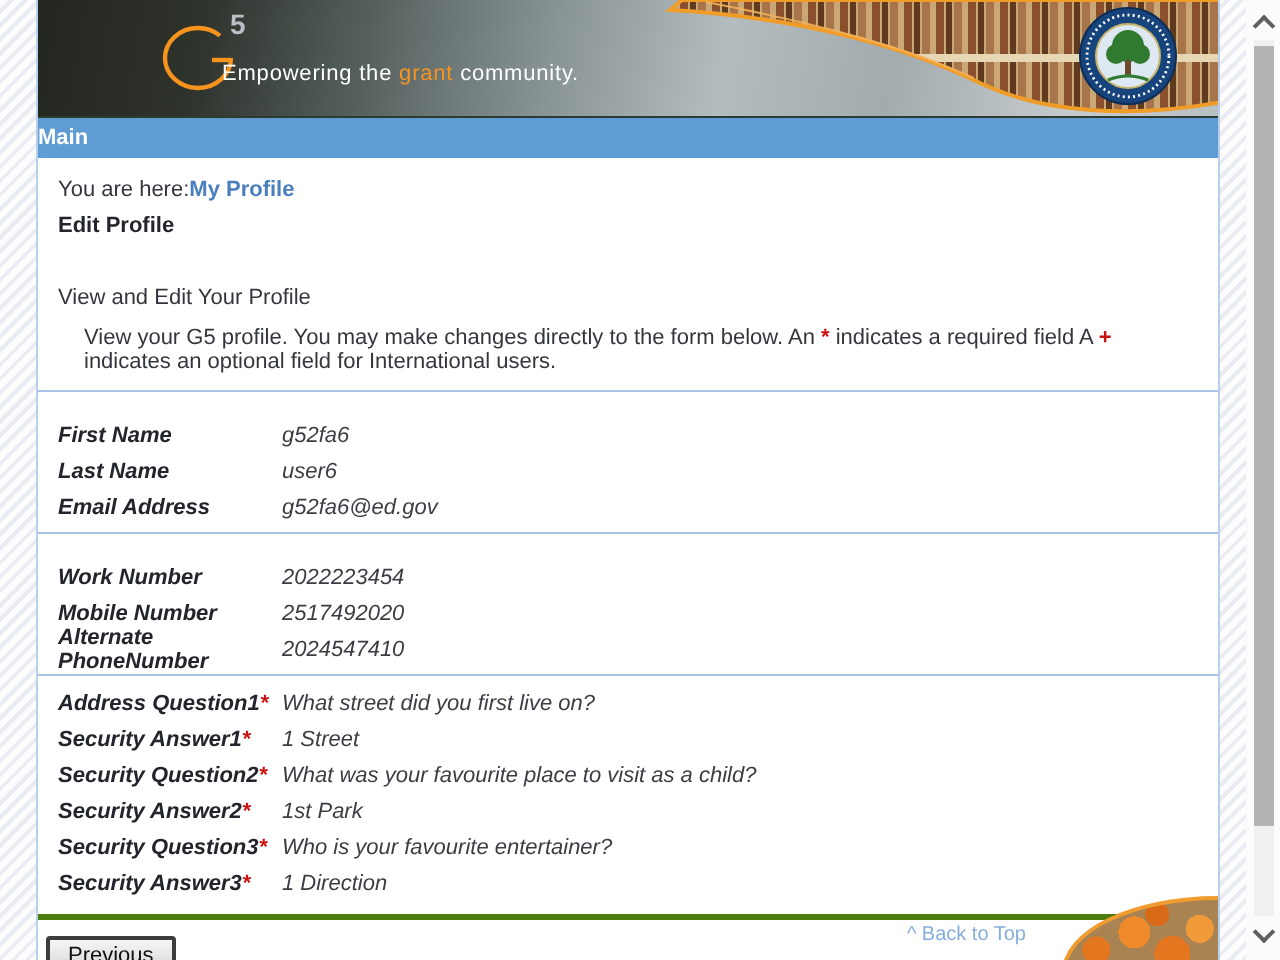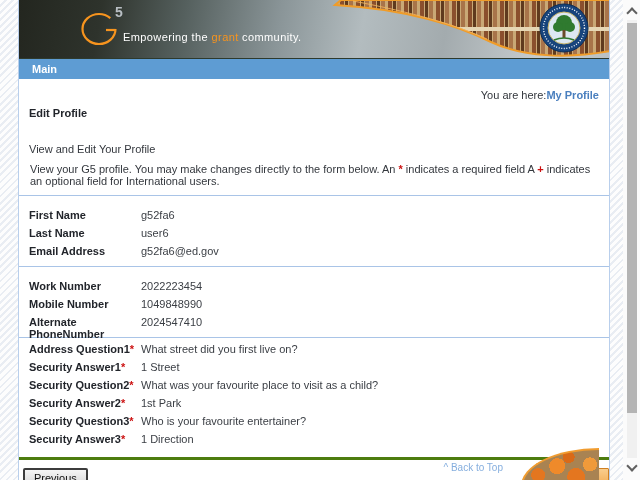--- a/index.html
+++ b/index.html
@@ -17,52 +17,52 @@
   .banner{
     position:relative;height:58px;overflow:hidden;
     background:linear-gradient(100deg,#23261f 0%,#2e332c 14%,#55605e 28%,#8a9598 44%,#b3bcbf 58%,#a3abae 72%,#c6ccce 88%,#b9c0c3 100%);
   }
   .banner svg{position:absolute;left:0;top:0;}
   .logo-five{
     position:absolute;left:96px;top:4px;color:#b9bfc4;font-size:14px;font-weight:bold;
     letter-spacing:1px;
   }
   .tagline{
-    position:absolute;left:104px;top:31px;color:#ffffff;font-size:11px;letter-spacing:.4px;
+    position:absolute;left:92px;top:31px;color:#ffffff;font-size:11px;letter-spacing:.4px;
   }
   .tagline .hl{color:#f7941e;}
   
   .navbar{
     height:21px;background:#5e9cd3;border-top:1px solid #2d3a2e;
     color:#ffffff;font-size:11px;font-weight:bold;
-    display:flex;align-items:center;padding-left:13px;box-sizing:border-box;
+    display:flex;align-items:center;box-sizing:border-box;
   }
   
   .intro{padding:8px 10px 6px 10px;font-size:11px;color:#33373d;}
-  .crumb{margin:2px 0 6px 0;text-align:right;}
+  .crumb{margin:2px 0 6px 0;}
   .crumb .link{color:#4a7fbe;font-weight:bold;text-decoration:none;cursor:pointer;}
   .h-edit{font-weight:bold;color:#22252b;margin:6px 0 24px 0;}
   .h-sub{margin:4px 0 8px 0;}
-  .instr{margin:6px 0 2px 1px;}
+  .instr{margin:6px 0 2px 13px;}
   .req{color:#cc1111;font-weight:bold;}
   
   .section{border-top:1px solid #a9c4e7;font-size:11px;}
   .sec-pad{padding:13px 0 3px 0;}
   .sec-pad-sm{padding:5px 0 6px 0;}
-  .row{display:flex;height:18px;}
+  .row{display:flex;height:18px;align-items:center;font-style:italic;}
   .lbl{width:112px;padding-left:10px;font-weight:bold;color:#22252b;flex:none;}
   .val{color:#3a3e44;}
   
   .btnrow{border-top:3px solid #4d7c0f;padding:8px 0 0 4px;display:flex;gap:8px;justify-content:space-between;}
   .btn{font-family:"Liberation Sans","DejaVu Sans",sans-serif;font-size:11px;color:#111;
        padding:2px 9px;cursor:pointer;}
   .btn-prev{background:linear-gradient(#f5f5f5,#d6d6d6);border:2px solid #3c3c3c;border-radius:2px;}
   .btn-submit{background:linear-gradient(#f9cd8d,#f2a94e);border:1px solid #cf7f22;border-radius:1px;}
   
-  .foot{position:absolute;left:0;right:10px;bottom:0;height:56px;}
+  .foot{position:absolute;left:0;right:0;bottom:0;height:56px;}
   .backtop{position:absolute;right:96px;bottom:7px;font-size:10px;color:#85aede;cursor:pointer;text-decoration:none;}
   .chairs{
     position:absolute;right:0;bottom:-6px;width:76px;height:36px;
     border-top-left-radius:100% 100%;
     border-top:2px solid #f09c30;border-left:2px solid #f09c30;
     background:
       radial-gradient(circle at 20% 70%, #e4761f 0 7px, transparent 7px),
       radial-gradient(circle at 45% 45%, #ef8a2a 0 8px, transparent 8px),
       radial-gradient(circle at 70% 75%, #e4761f 0 9px, transparent 9px),
       radial-gradient(circle at 88% 40%, #f09a3a 0 7px, transparent 7px),
@@ -150,21 +150,21 @@
     </div>
   </div>
 
   <div class="section sec-pad">
     <div class="row">
       <div class="lbl">Work Number</div>
       <div class="val">2022223454</div>
     </div>
     <div class="row">
       <div class="lbl">Mobile Number</div>
-      <div class="val">1049848990</div>
+      <div class="val">2517492020</div>
     </div>
     <div class="row">
       <div class="lbl">Alternate PhoneNumber</div>
       <div class="val">2024547410</div>
     </div>
   </div>
 
   <div class="section sec-pad-sm">
     <div class="row">
       <div class="lbl"><span>Address Question1</span><span class="req">*</span></div>

